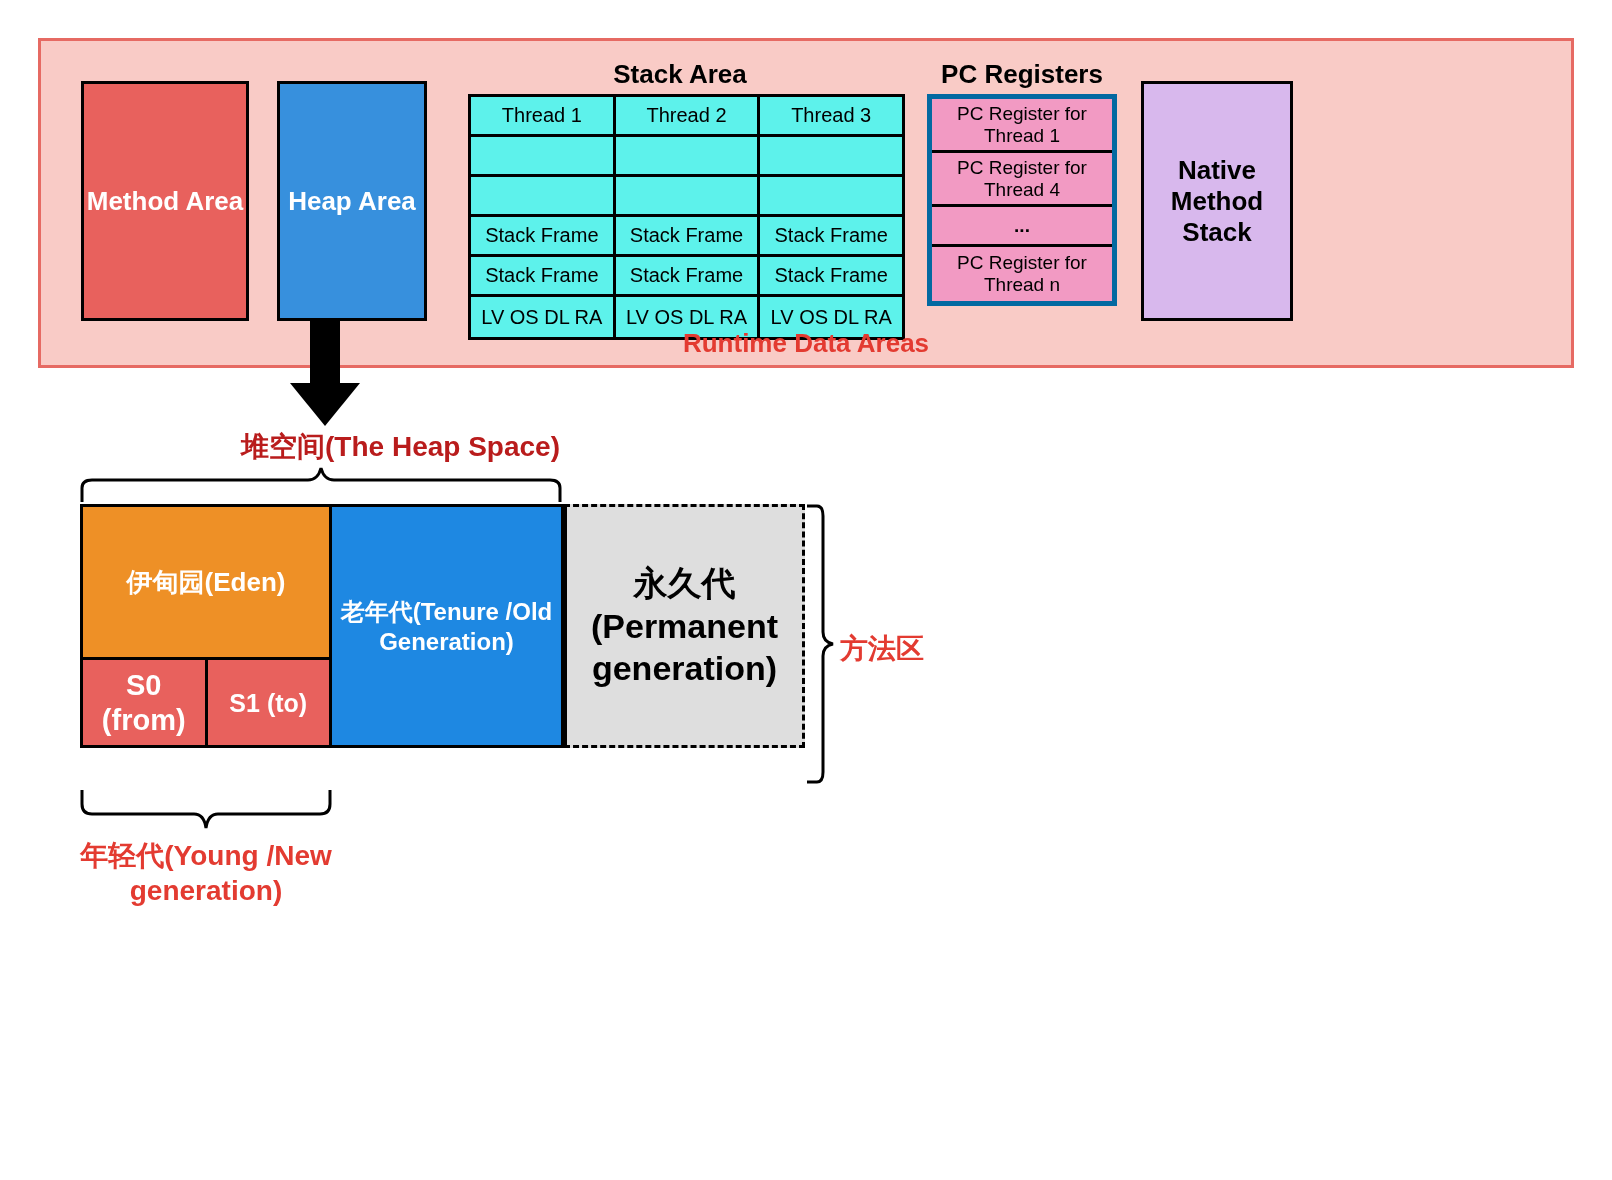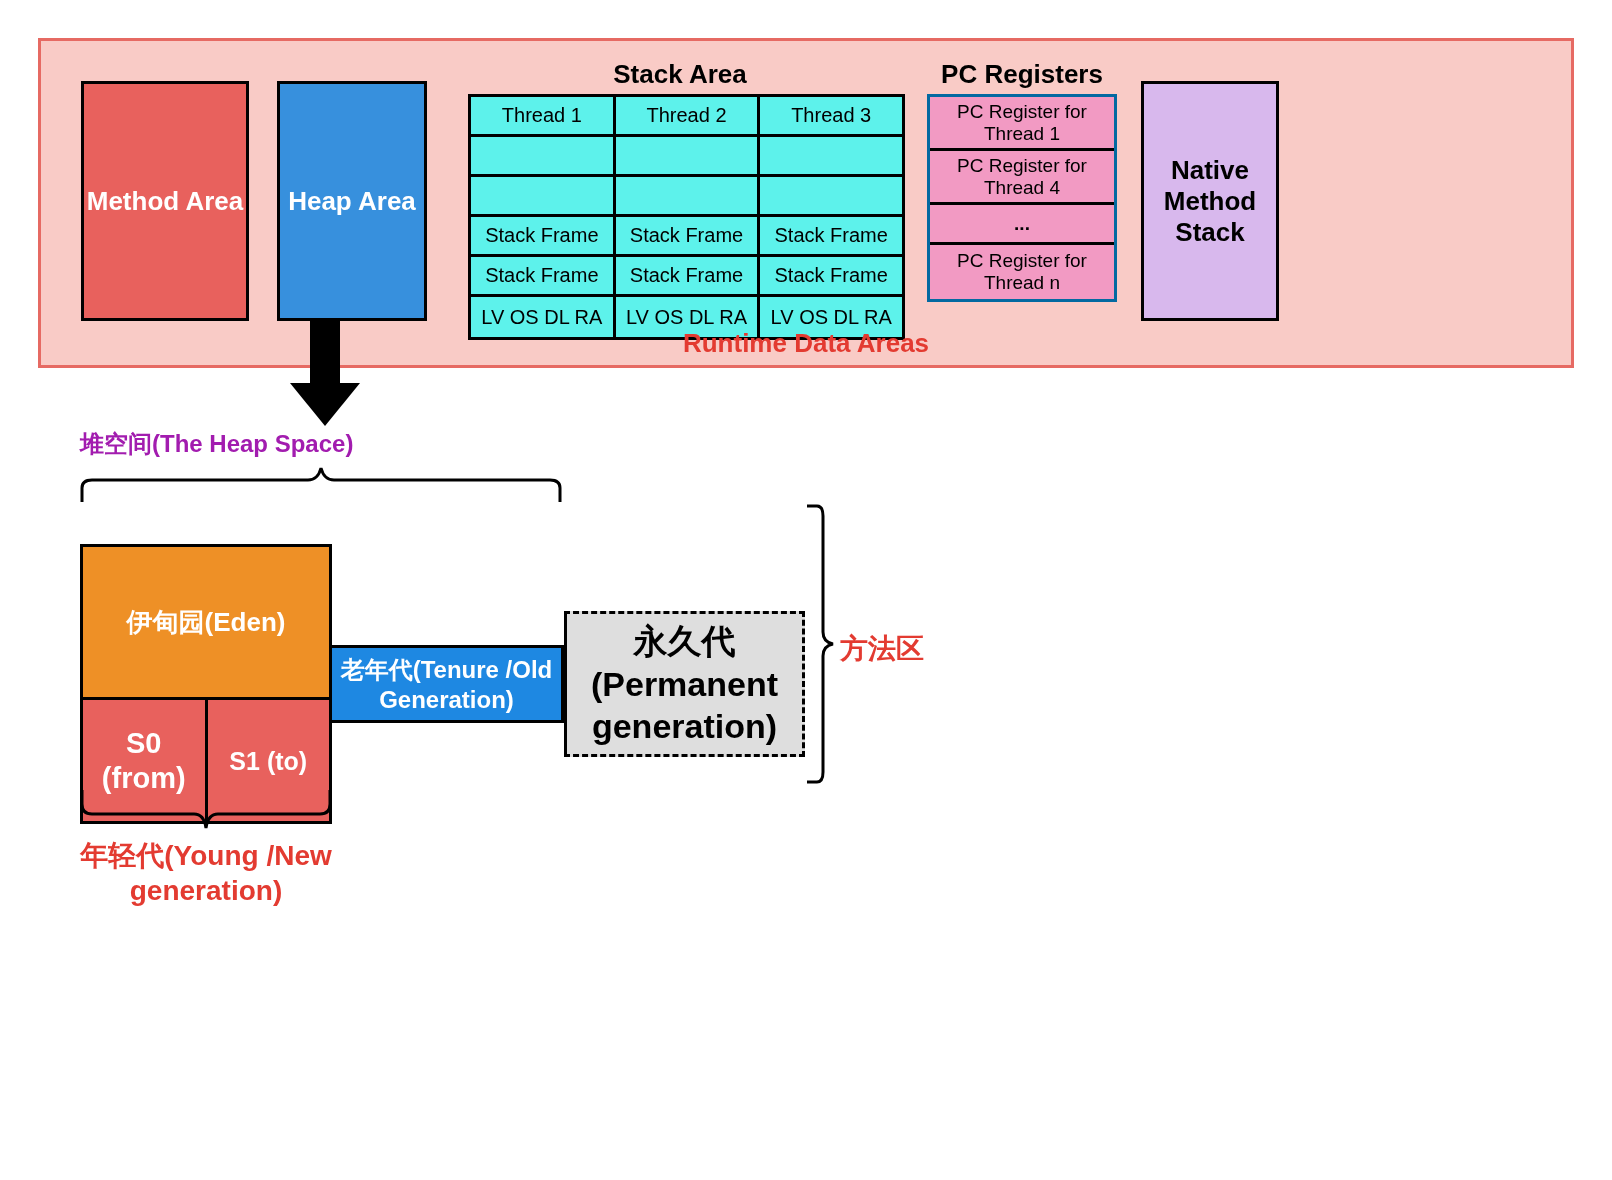--- a/index.html
+++ b/index.html
@@ -69,62 +69,61 @@
     border-bottom: 3px solid #000;
     display: flex; align-items: center; justify-content: center;
     font-size: 20px;
   }
   .stack-cell:last-child { border-bottom: none; }
   .pc-registers {
     position: absolute;
     left: 886px; top: 18px;
     width: 190px;
   }
-  .pc-grid { border: 3px solid #0369a1; }
+  .pc-grid { border: 5px solid #0369a1; }
   .pc-cell {
     background: #f29ac3;
     border-bottom: 3px solid #000;
     display: flex; align-items: center; justify-content: center;
     text-align: center; font-size: 19px;
     padding: 4px 2px;
     line-height: 1.15;
   }
   .pc-cell:last-child { border-bottom: none; }
   .native-stack {
     position: absolute;
     left: 1100px; top: 40px;
-    width: 138px; height: 240px;
+    width: 152px; height: 240px;
     background: #d8b8ed;
     border: 3px solid #000;
     display: flex; align-items: center; justify-content: center;
     font-weight: bold; font-size: 26px; text-align: center;
   }
   .arrow-down {
     position: absolute;
     left: 290px; top: 318px;
   }
   .heap-space-label {
     position: absolute;
     left: 80px; top: 428px;
     width: 480px;
-    text-align: left;
-    color: #a21caf;
+    text-align: right;
+    color: #b91c1c;
     font-weight: bold;
-    font-size: 24px;
+    font-size: 28px;
   }
   .heap-brace-top {
     position: absolute;
     left: 80px; top: 466px; width: 482px; height: 38px;
   }
   .heap-blocks {
     position: absolute;
     left: 80px; top: 504px;
-    width: 725px; height: 360px;
+    width: 725px; height: 244px;
     display: flex;
-    align-items: center;
   }
   .young-col {
     display: flex; flex-direction: column;
     width: 252px;
   }
   .eden {
     flex: 0 0 156px;
     background: #ee9026;
     border: 3px solid #000;
     display: flex; align-items: center; justify-content: center;

